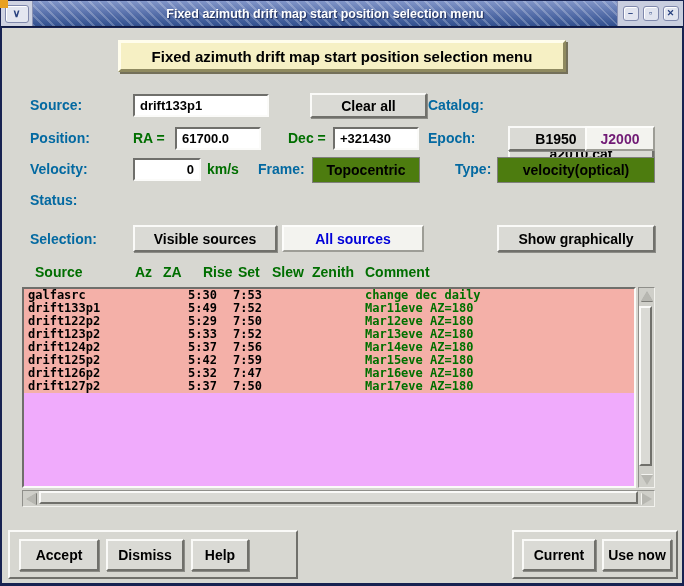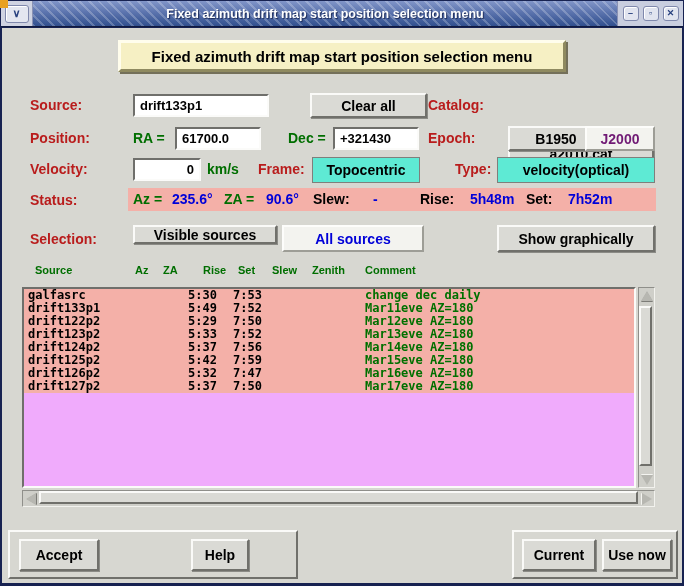--- a/index.html
+++ b/index.html
@@ -59,50 +59,50 @@
 
   #banner{
     left:116px; top:12px; width:448px; height:32px;
     background:#f6f0c4;
     border:3px solid; border-color:#fffdec #8f8a60 #8f8a60 #fffdec;
     box-shadow:2px 2px 0 #74705a;
     display:flex; align-items:center; justify-content:center;
     font-weight:bold; font-size:15px; color:#000000;
   }
 
-  .lbl{ font-weight:bold; font-size:14px; color:#b91c1c; white-space:nowrap; }
+  .lbl{ font-weight:bold; font-size:14px; color:#0369a1; white-space:nowrap; }
   .green{ color:#006e00; }
   .blue{ color:#0000d8; }
 
   .input{
     background:#ffffff; border:2px solid; border-color:#6f6f6b #fbfbf9 #fbfbf9 #6f6f6b;
     font-weight:bold; font-size:13px; color:#000; padding:1px 5px;
     display:flex; align-items:center; white-space:nowrap; overflow:hidden;
   }
   .input.right{ justify-content:flex-end; }
 
   .btn{
     background:#dadad5; border:2px solid; border-color:#fafaf8 #70706b #70706b #fafaf8;
     font-weight:bold; font-size:14px; color:#000;
     display:flex; align-items:center; justify-content:center; white-space:nowrap;
     box-shadow:1px 1px 0 #8b8b86;
   }
   .btn.white{ background:#f3f3ef; border-color:#fdfdfb #9d9d96 #9d9d96 #fdfdfb; box-shadow:none; }
   .btn.mint{
-    background:#5eead4; border:1px solid #7f7f7c; box-shadow:none;text-align:center;
+    background:#4d7c0f; border:1px solid #7f7f7c; box-shadow:none;text-align:center;
   }
 
   #status-strip{
     left:126px; top:160px; width:528px; height:23px; background:#f4b0a8;
   }
   #status-strip span{ position:absolute; top:3px; font-weight:bold; font-size:14px; white-space:nowrap; }
 
   #col-headers{ left:20px; top:236px; width:614px; height:18px; }
   #col-headers span{
-    position:absolute; top:0; font-weight:bold; font-size:11px; color:#006e00; white-space:nowrap;
+    position:absolute; top:0; font-weight:bold; font-size:14px; color:#006e00; white-space:nowrap;
   }
 
   #source-list{
     left:20px; top:259px; width:614px; height:201px;
     background:#f0abfc;
     border:2px solid; border-color:#6f6f6b #fbfbf9 #fbfbf9 #6f6f6b;
     overflow:hidden;
   }
   .list-row{
     position:relative; width:100%; height:13px; background:#f4b0a8;
@@ -186,35 +186,23 @@
 
     <span class="abs lbl" style="left:28px; top:133px;">Velocity:</span>
     <div class="abs input right" style="left:131px; top:130px; width:68px; height:23px;">0</div>
     <span class="abs lbl green" style="left:205px; top:133px;">km/s</span>
     <span class="abs lbl" style="left:256px; top:133px;">Frame:</span>
     <div class="abs btn mint" style="left:310px; top:129px; width:108px; height:26px;">Topocentric</div>
     <span class="abs lbl" style="left:453px; top:133px;">Type:</span>
     <div class="abs btn mint" style="left:495px; top:129px; width:158px; height:26px;">velocity(optical)</div>
 
     <span class="abs lbl" style="left:28px; top:164px;">Status:</span>
-    <div id="status-strip" class="abs">
-      <span class="green" style="left:5px;">Az =</span>
-      <span class="blue" style="left:44px;">235.6°</span>
-      <span class="green" style="left:96px;">ZA =</span>
-      <span class="blue" style="left:138px;">90.6°</span>
-      <span style="left:185px;">Slew:</span>
-      <span class="blue" style="left:245px;">-</span>
-      <span style="left:292px;">Rise:</span>
-      <span class="blue" style="left:342px;">5h48m</span>
-      <span style="left:398px;">Set:</span>
-      <span class="blue" style="left:440px;">7h52m</span>
-    </div>
 
     <span class="abs lbl" style="left:28px; top:203px;">Selection:</span>
-    <div class="abs btn" style="left:131px; top:197px; width:144px; height:19px;">Visible sources</div>
+    <div class="abs btn" style="left:131px; top:197px; width:144px; height:27px;">Visible sources</div>
     <div class="abs btn white" style="left:280px; top:197px; width:142px; height:27px; color:#0000d8;">All sources</div>
     <div class="abs btn" style="left:495px; top:197px; width:158px; height:27px;">Show graphically</div>
 
     <div id="col-headers" class="abs">
         <span style="left: 13px;">Source</span>
         <span style="left: 113px;">Az</span>
         <span style="left: 141px;">ZA</span>
         <span style="left: 168px; padding-left: 13px;">Rise</span>
         <span style="left: 216px;">Set</span>
         <span style="left: 250px;">Slew</span>
@@ -288,20 +276,21 @@
           <div class="tri left"></div>
         </div>
       <div id="hthumb" class="thumb"></div>
       <div class="sb-arrow" style="right:0; top:0;">
           <div class="tri right"></div>
         </div>
     </div>
 
     <div id="left-panel" class="abs panel">
       <div class="btn" style="left:9px;  width:80px;">Accept</div>
+      <div class="btn" style="left:96px; width:78px;">Dismiss</div>
       <div class="btn" style="left:181px; width:58px;">Help</div>
     </div>
     <div id="right-panel" class="abs panel">
       <div class="btn" style="left:8px;  width:74px;">Current</div>
       <div class="btn" style="left:88px; width:70px;">Use now</div>
     </div>
 
   </div>
 </div>
 

